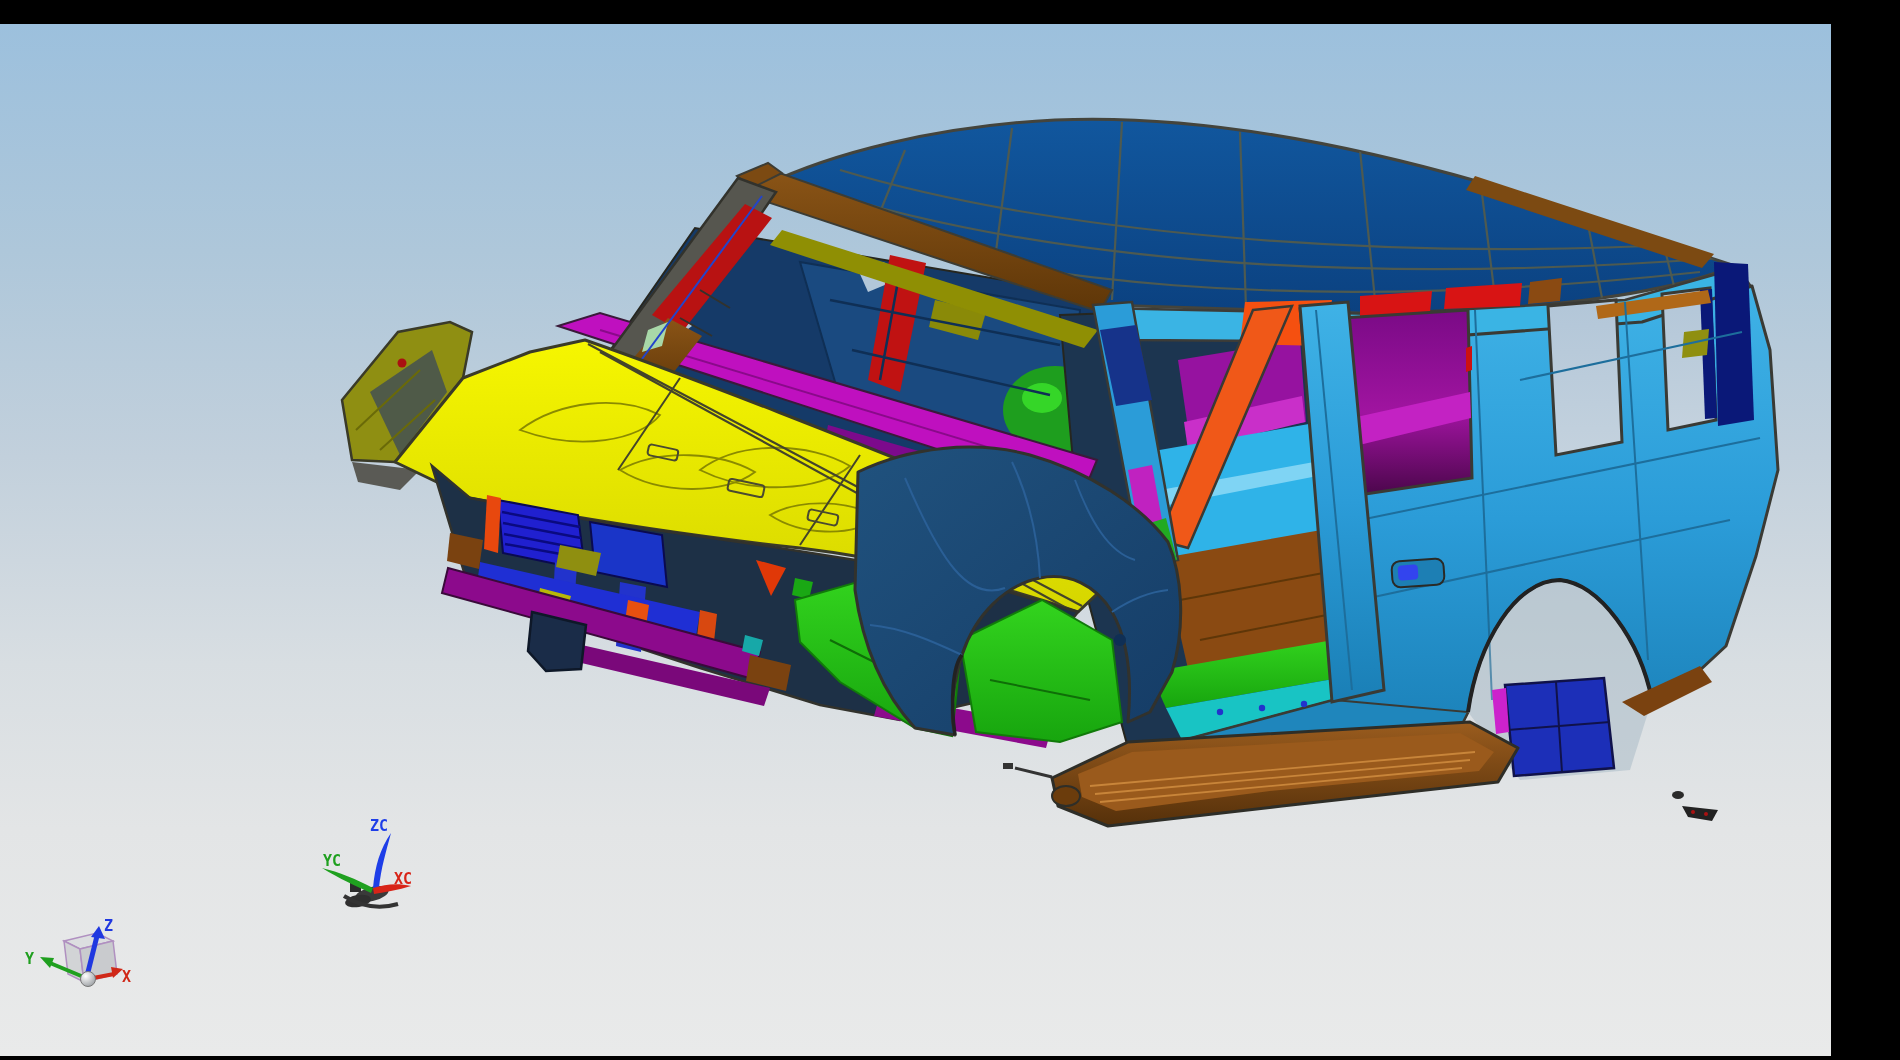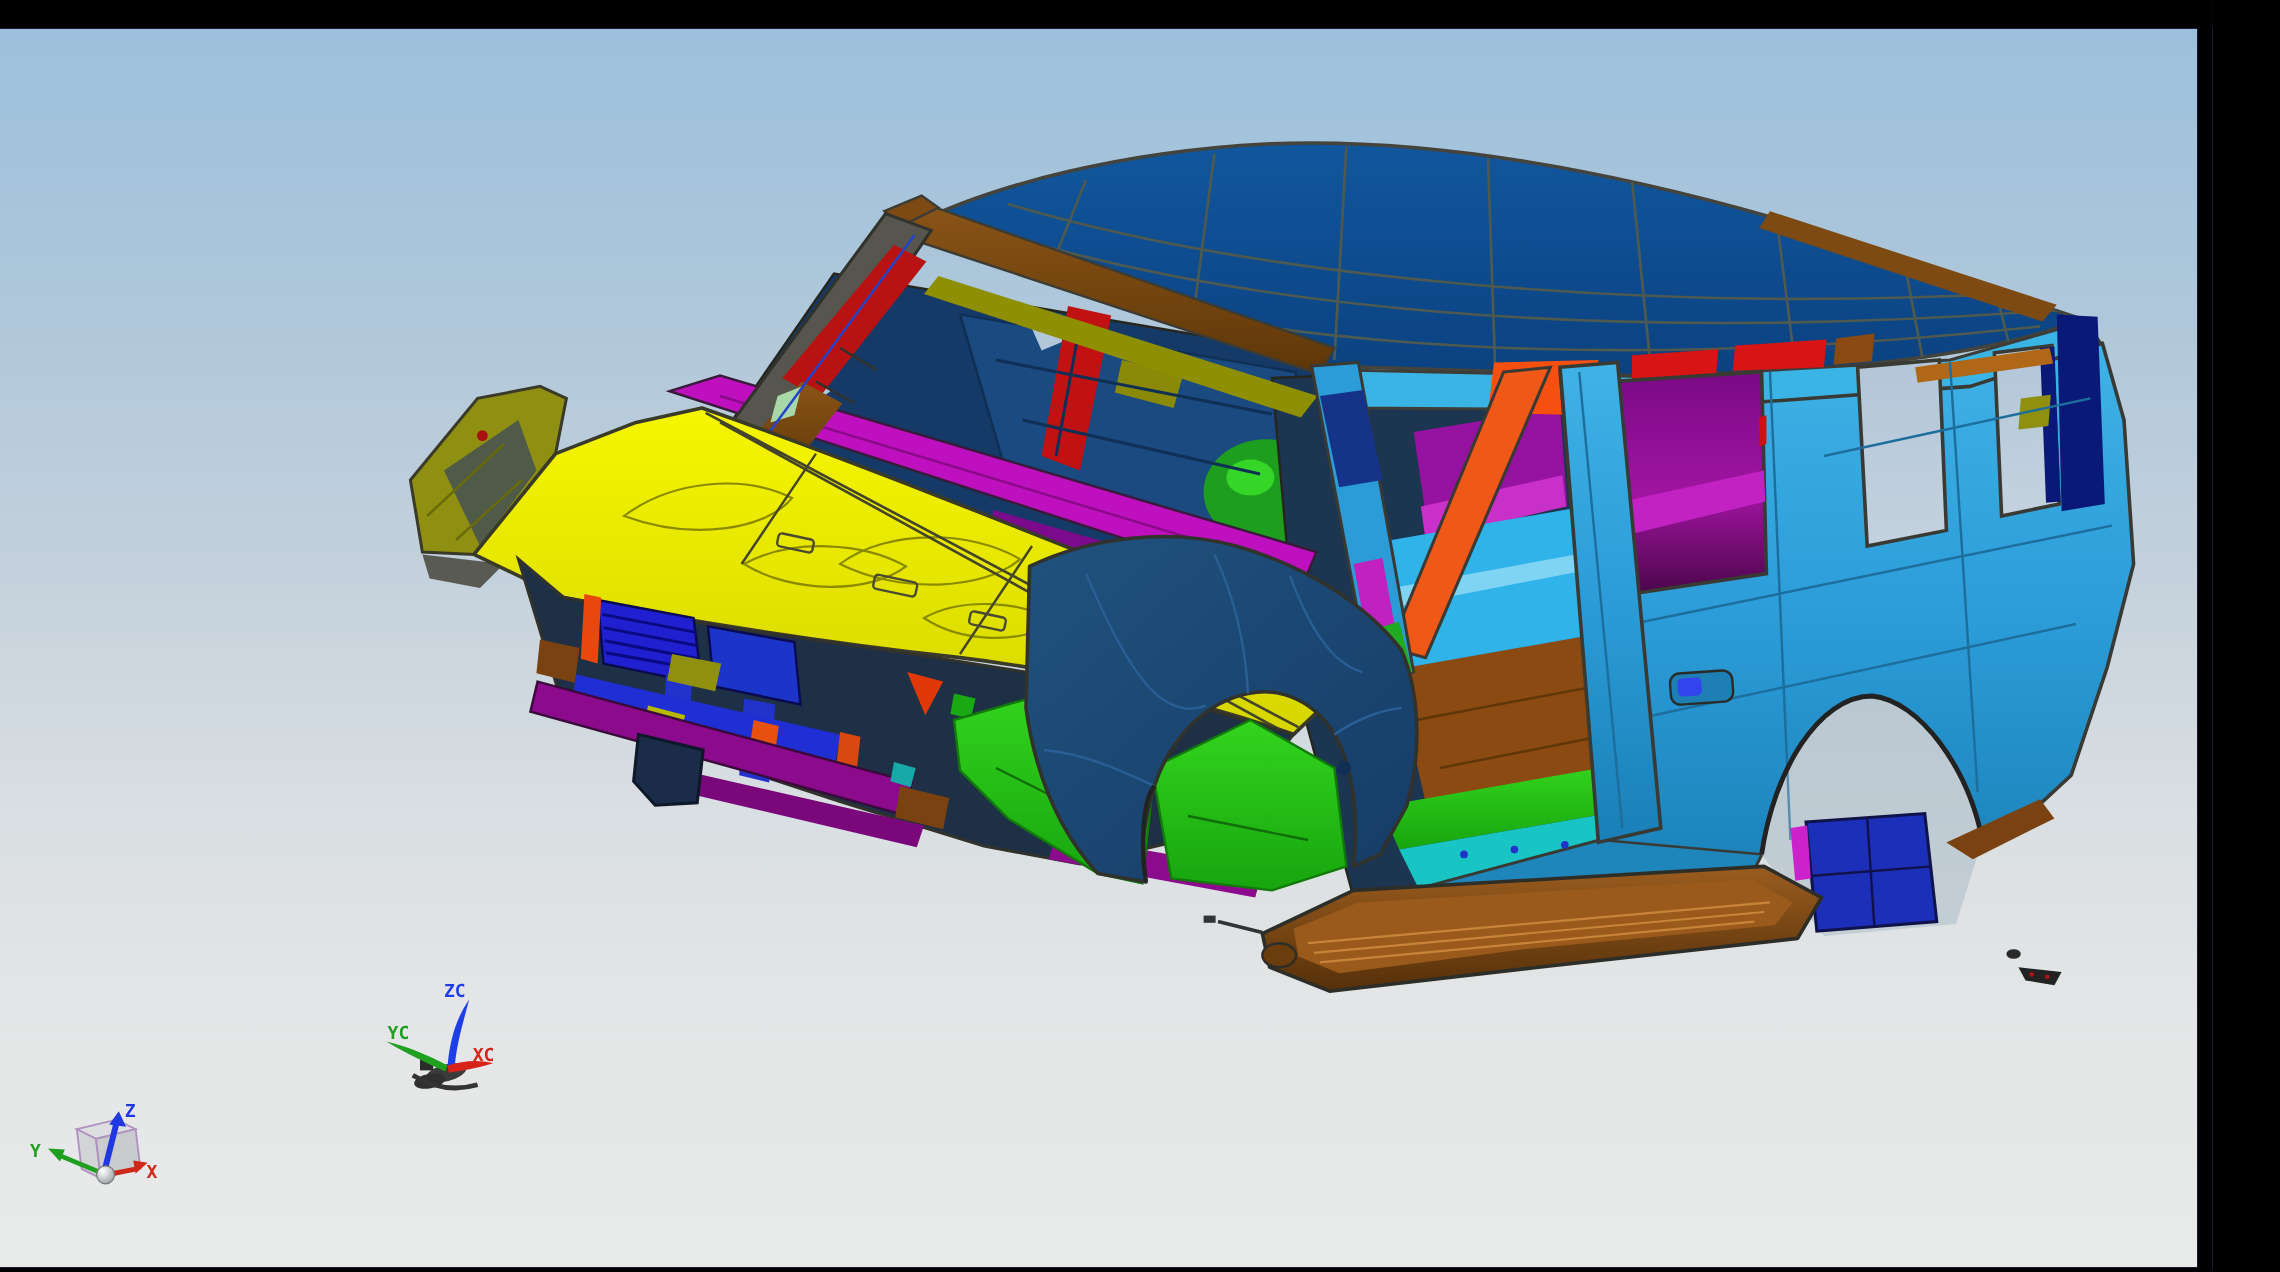--- a/index.html
+++ b/index.html
@@ -1,16 +1,16 @@
 <!DOCTYPE html>
 <html><head>
 <meta charset="utf-8">
 <style>
   html,body{margin:0;padding:0;background:#000;}
-  #stage{position:relative;width:1844px;height:1060px;overflow:hidden;background:#8b5cf6;
+  #stage{position:relative;width:1844px;height:1060px;overflow:hidden;background:#14b8a6;
          font-family:"DejaVu Sans","Liberation Sans",sans-serif;text-align:right;}
   #viewport{position:absolute;left:0;top:24px;right:13px;bottom:4px;
     background:linear-gradient(180deg,#9cc0dd 0%,#aec7da 22%,#c2d0dc 42%,#d8dee2 62%,#e3e5e6 78%,#e9eaea 100%);}
   #scene{position:absolute;left:0;top:0;width:1900px;height:1060px;}
   .bar{position:absolute;background:#000;}
   #bar-top{left:0;top:0;width:1900px;height:24px;}
   #bar-right{right:0;top:0;width:13px;height:1060px;}
   #bar-bottom{left:0;bottom:0;width:1900px;height:4px;}
   text{font-family:"DejaVu Sans Mono","Liberation Mono",monospace;font-size:15px;font-weight:bold;}
   svg *{vector-effect:non-scaling-stroke;}

